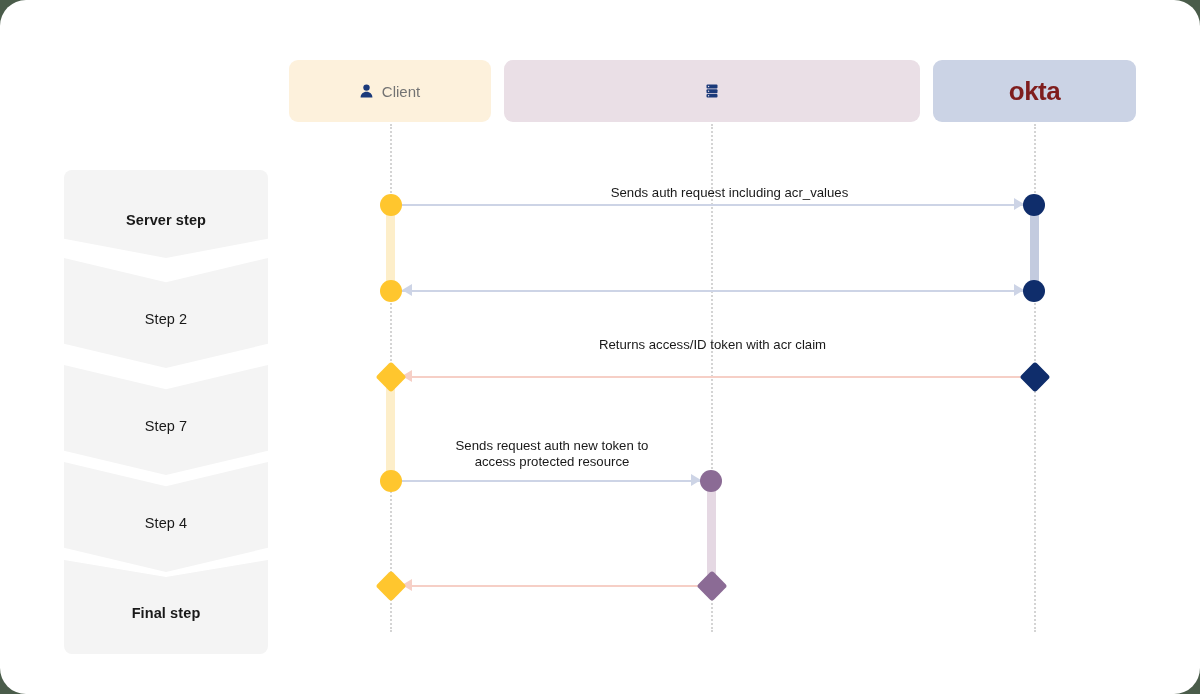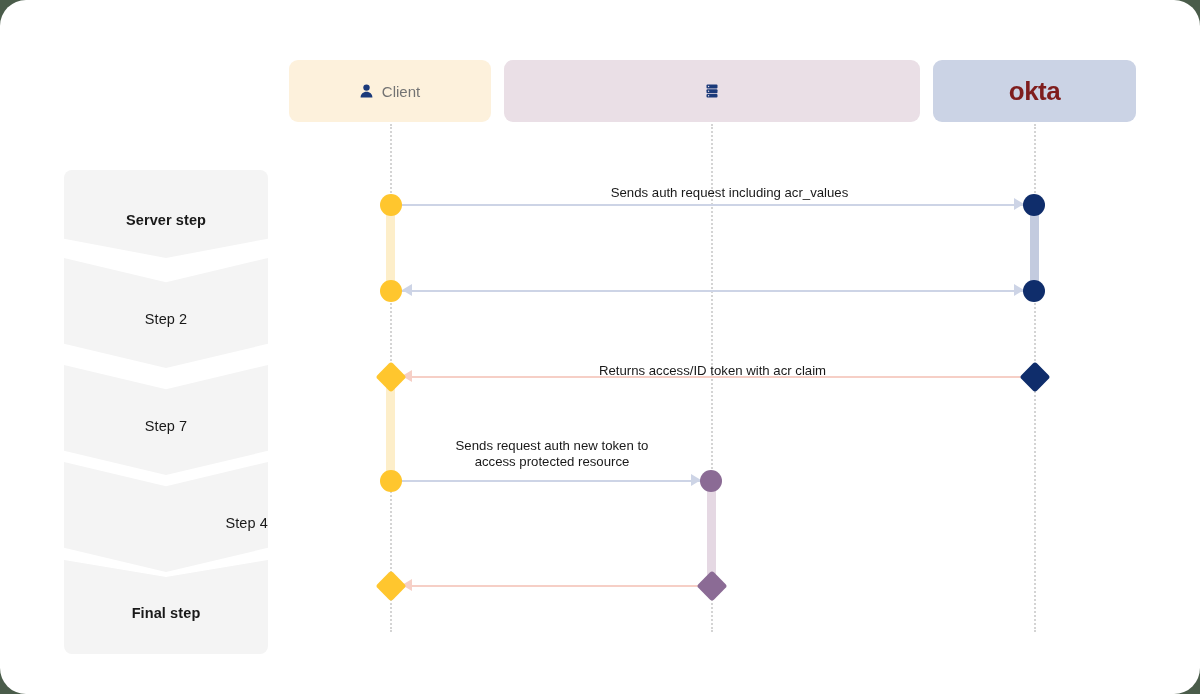--- a/index.html
+++ b/index.html
@@ -140,21 +140,21 @@
     </div>
 
     <div class="step-chevron chev-mid" style="top:88px; height:110px;">
       <span class="step-label">Step 2</span>
     </div>
 
     <div class="step-chevron chev-mid" style="top:195px; height:110px;">
       <span class="step-label">Step 7</span>
     </div>
 
-    <div class="step-chevron chev-mid" style="top:292px; height:110px;justify-content:flex-end;">
+    <div class="step-chevron chev-mid" style="top:292px; height:110px;">
       <span class="step-label">Step 4</span>
     </div>
 
     <div class="step-chevron chev-bot bold" style="top:390px; height:94px;">
       <span class="step-label">Final step</span>
     </div>
   </div>
 
   <div class="actor-box" style="left:289px; top:60px; width:202px; background:#fdf1dc;">
     <span class="actor-icon">
@@ -203,21 +203,21 @@
   <div class="marker circle" style="left:1023px; top:194px; background:#0f2d6b;"></div>
 
   <div class="msg-line" style="left:401px; top:290px; width:624px; background:#cdd4e6;"></div>
   <div class="arrowhead" style="left:402px; top:284px;
        border-top:6px solid transparent; border-bottom:6px solid transparent; border-right:10px solid #cdd4e6;"></div>
   <div class="arrowhead" style="left:1014px; top:284px;
        border-top:6px solid transparent; border-bottom:6px solid transparent; border-left:10px solid #cdd4e6;"></div>
   <div class="marker circle" style="left:380px; top:280px; background:#ffc62e;"></div>
   <div class="marker circle" style="left:1023px; top:280px; background:#0f2d6b;"></div>
 
-  <div class="msg-text" style="left:391px; top:363px; width:643px;">Returns access/ID token with acr claim</div>
+  <div class="msg-text" style="left:391px; top:337px; width:643px;">Returns access/ID token with acr claim</div>
   <div class="msg-line" style="left:401px; top:376px; width:624px; background:#f6cfc6;"></div>
   <div class="arrowhead" style="left:402px; top:370px;
        border-top:6px solid transparent; border-bottom:6px solid transparent; border-right:10px solid #f6cfc6;"></div>
   <div class="marker diamond" style="left:380px; top:366px; background:#ffc62e;"></div>
   <div class="marker diamond" style="left:1024px; top:366px; background:#0f2d6b;"></div>
 
   <div class="msg-text" style="left:391px; top:438px; width:322px;">Sends request auth new token to
 access protected resource</div>
   <div class="msg-line" style="left:401px; top:480px; width:301px; background:#cdd4e6;"></div>
   <div class="arrowhead" style="left:691px; top:474px;

